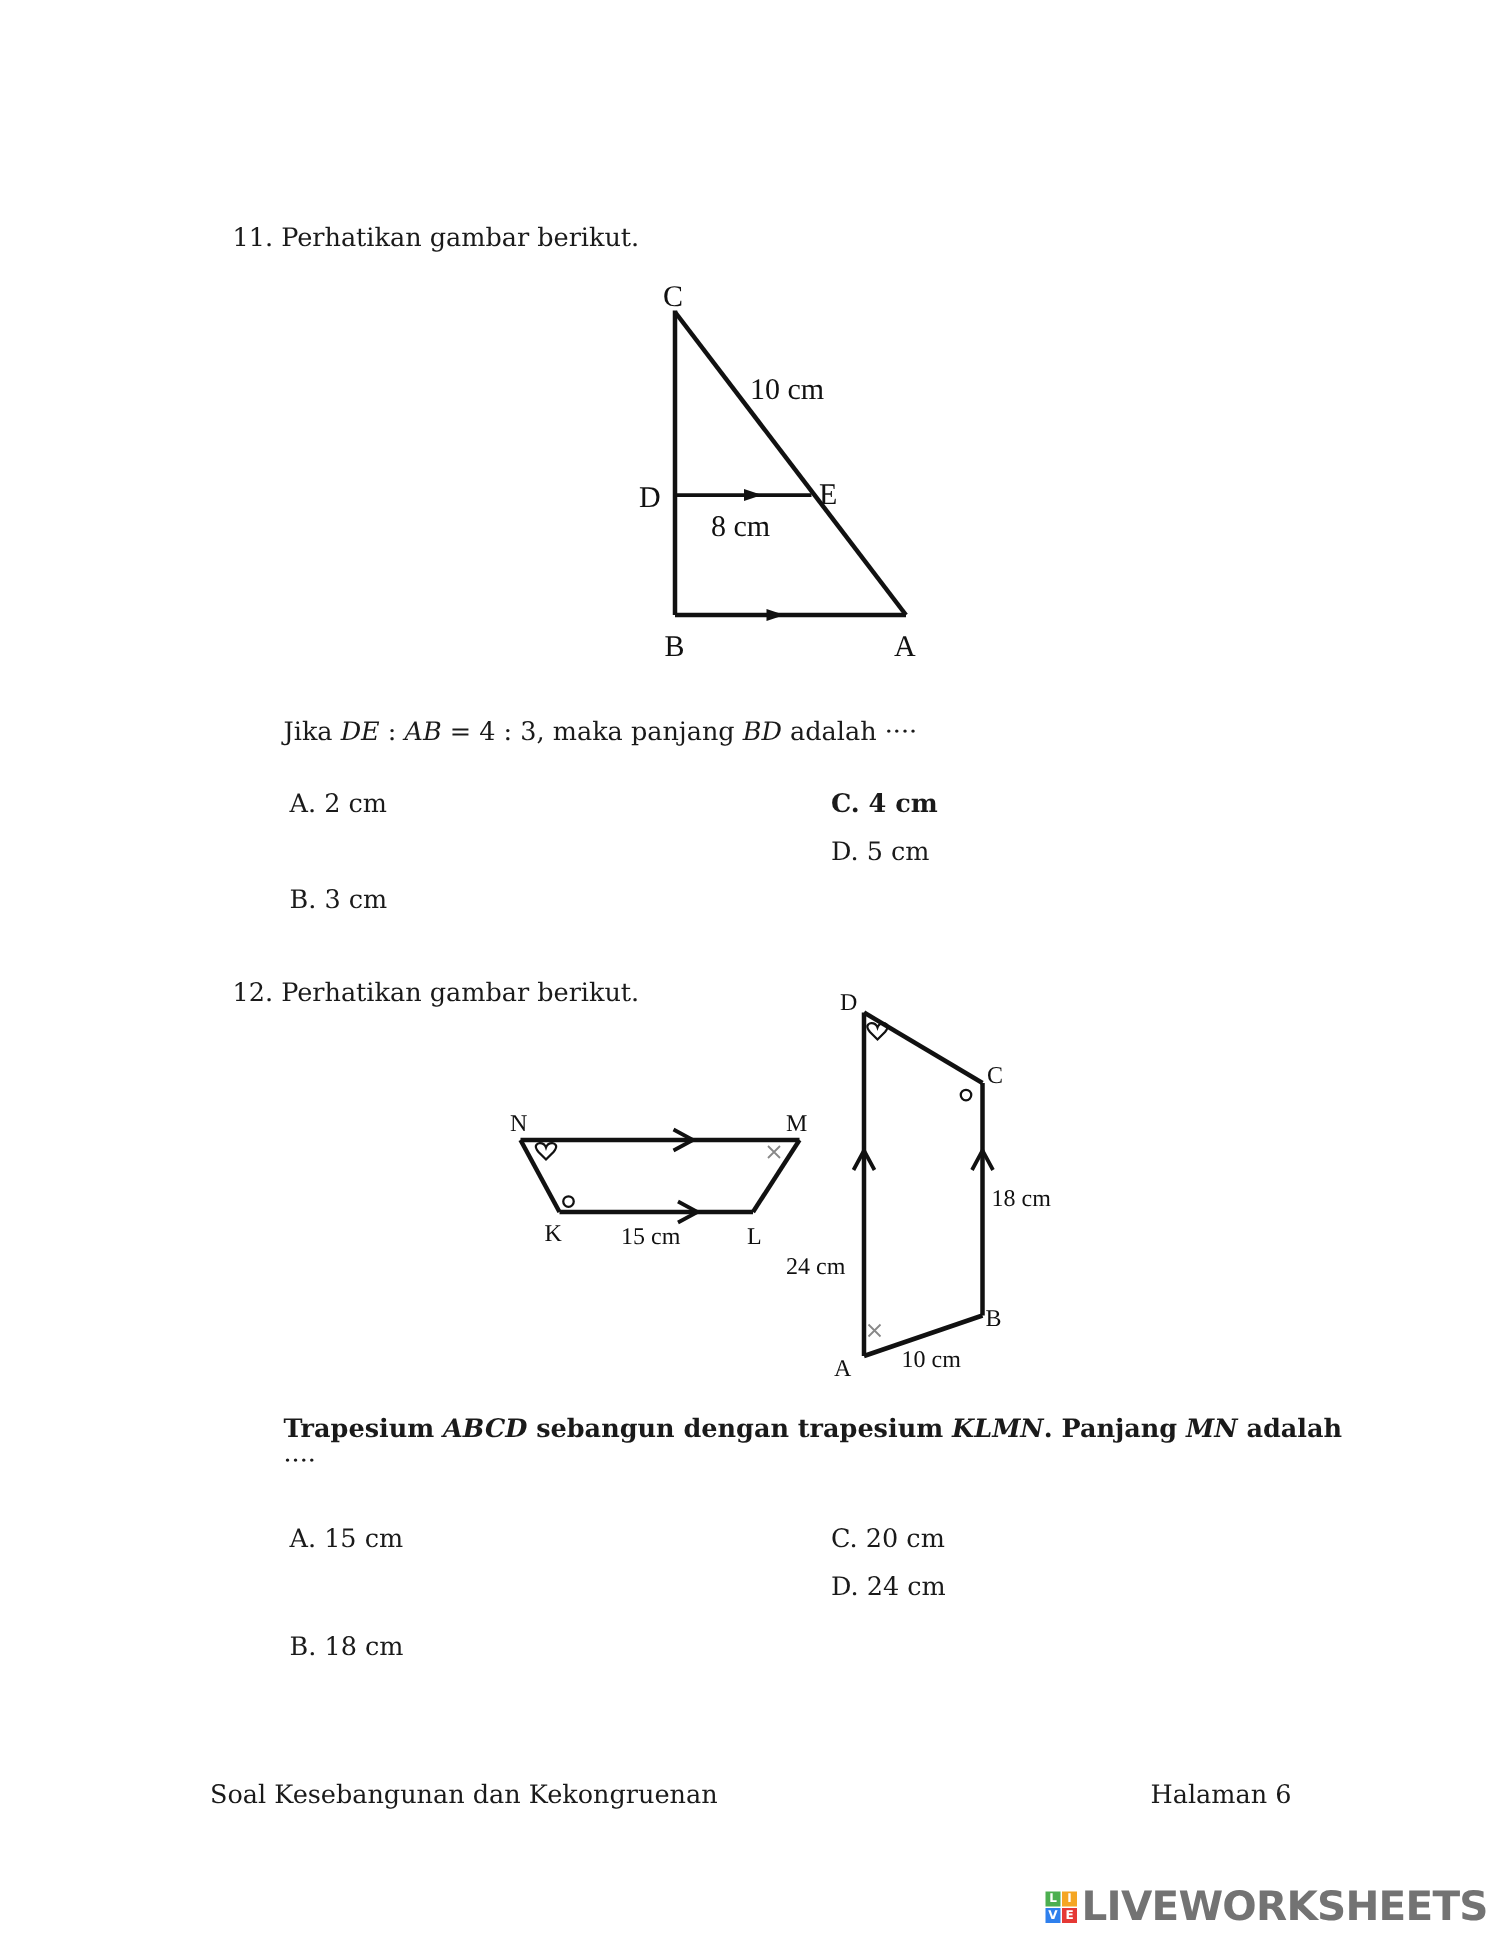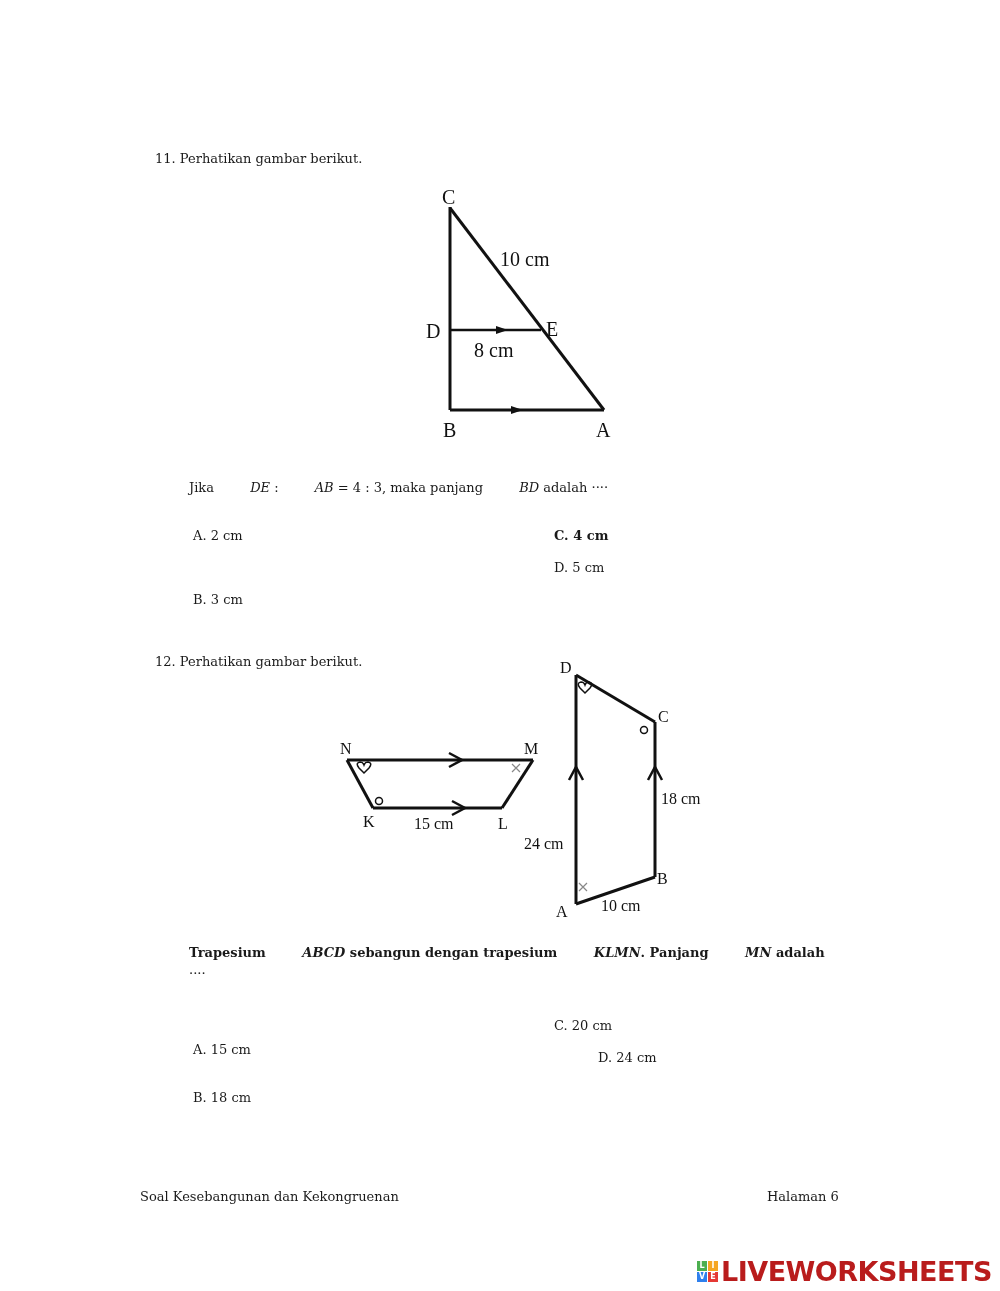--- a/index.html
+++ b/index.html
@@ -1,27 +1,27 @@
 <!DOCTYPE html>
 <html><head>
 <meta charset="utf-8">
 <style>
   html, body { margin:0; padding:0; background:#fff; }
   body { width:1000px; height:1291px; position:relative; overflow:hidden;
          font-family:"DejaVu Serif","Liberation Serif",serif; color:#1a1a1a; }
   .abs { position:absolute; }
-  .txt { font-size:13px; line-height:20px; white-space:nowrap; }
-  .it { font-style:italic;margin-left:32px; }
+  .txt { font-size:17px; line-height:20px; white-space:nowrap; }
+  .it { font-style:italic; }
   .fig { position:absolute; }
   .lbl { font-family:"Liberation Serif","DejaVu Serif",serif; font-size:20px; fill:#111; }
   .lbl-s { font-family:"Liberation Serif","DejaVu Serif",serif; font-size:16px; fill:#111; }
   .logo { position:absolute; left:697px; top:1256px; display:flex; align-items:center; }
   .logo-mark { display:grid; grid-template-columns:10px 10px; grid-template-rows:10px 10px; gap:1px; margin-right:3px; }
   .logo-mark span { display:block; font-family:"DejaVu Sans",sans-serif; font-size:8px; font-weight:bold; color:#fff; text-align:center; line-height:10px; }
-  .logo-text { font-family:"DejaVu Sans","Liberation Sans",sans-serif; font-weight:bold; font-size:27px; color:#b91c1c; letter-spacing:-0.5px; }
+  .logo-text { font-family:"DejaVu Sans","Liberation Sans",sans-serif; font-weight:bold; font-size:27px; color:#737373; letter-spacing:-0.5px; }
 </style>
 </head>
 <body>
 
 <div class="abs txt" style="left:155px;top:149px;">
   <span>11.</span>
   <span>Perhatikan gambar berikut.</span>
 </div>
 
 <svg class="fig" style="left:420px;top:183px;" width="200" height="265" viewBox="420 183 200 265">
@@ -97,24 +97,24 @@
   <text class="lbl-s" x="661" y="804">18 cm</text>
   <text class="lbl-s" x="524" y="849">24 cm</text>
   <text class="lbl-s" x="601" y="911">10 cm</text>
 </svg>
 
 <div class="abs txt" style="left:189px;top:943px;font-weight:bold;">
   <span>Trapesium </span><span class="it">ABCD</span><span> sebangun dengan trapesium </span><span class="it">KLMN</span><span>.  Panjang </span><span class="it">MN</span><span> adalah</span>
 </div>
 <div class="abs txt" style="left:189px;top:964px;">····</div>
 
-<div class="abs txt" style="left:193px;top:1016px;margin-top:24px;">A.  15 cm</div>
+<div class="abs txt" style="left:193px;top:1016px;">A.  15 cm</div>
 <div class="abs txt" style="left:193px;top:1088px;">B.  18 cm</div>
 <div class="abs txt" style="left:554px;top:1016px;">C.  20 cm</div>
-<div class="abs txt" style="left:554px;top:1048px;margin-left:44px;">D.  24 cm</div>
+<div class="abs txt" style="left:554px;top:1048px;">D.  24 cm</div>
 
 <div class="abs txt" style="left:140px;top:1187px;">Soal Kesebangunan dan Kekongruenan</div>
 <div class="abs txt" style="left:767px;top:1187px;">Halaman 6</div>
 
 <div class="logo">
   <div class="logo-mark">
     <span style="background:#4caf50">L</span>
     <span style="background:#f5a623">I</span>
     <span style="background:#2f80ed">V</span>
     <span style="background:#e53935">E</span>

